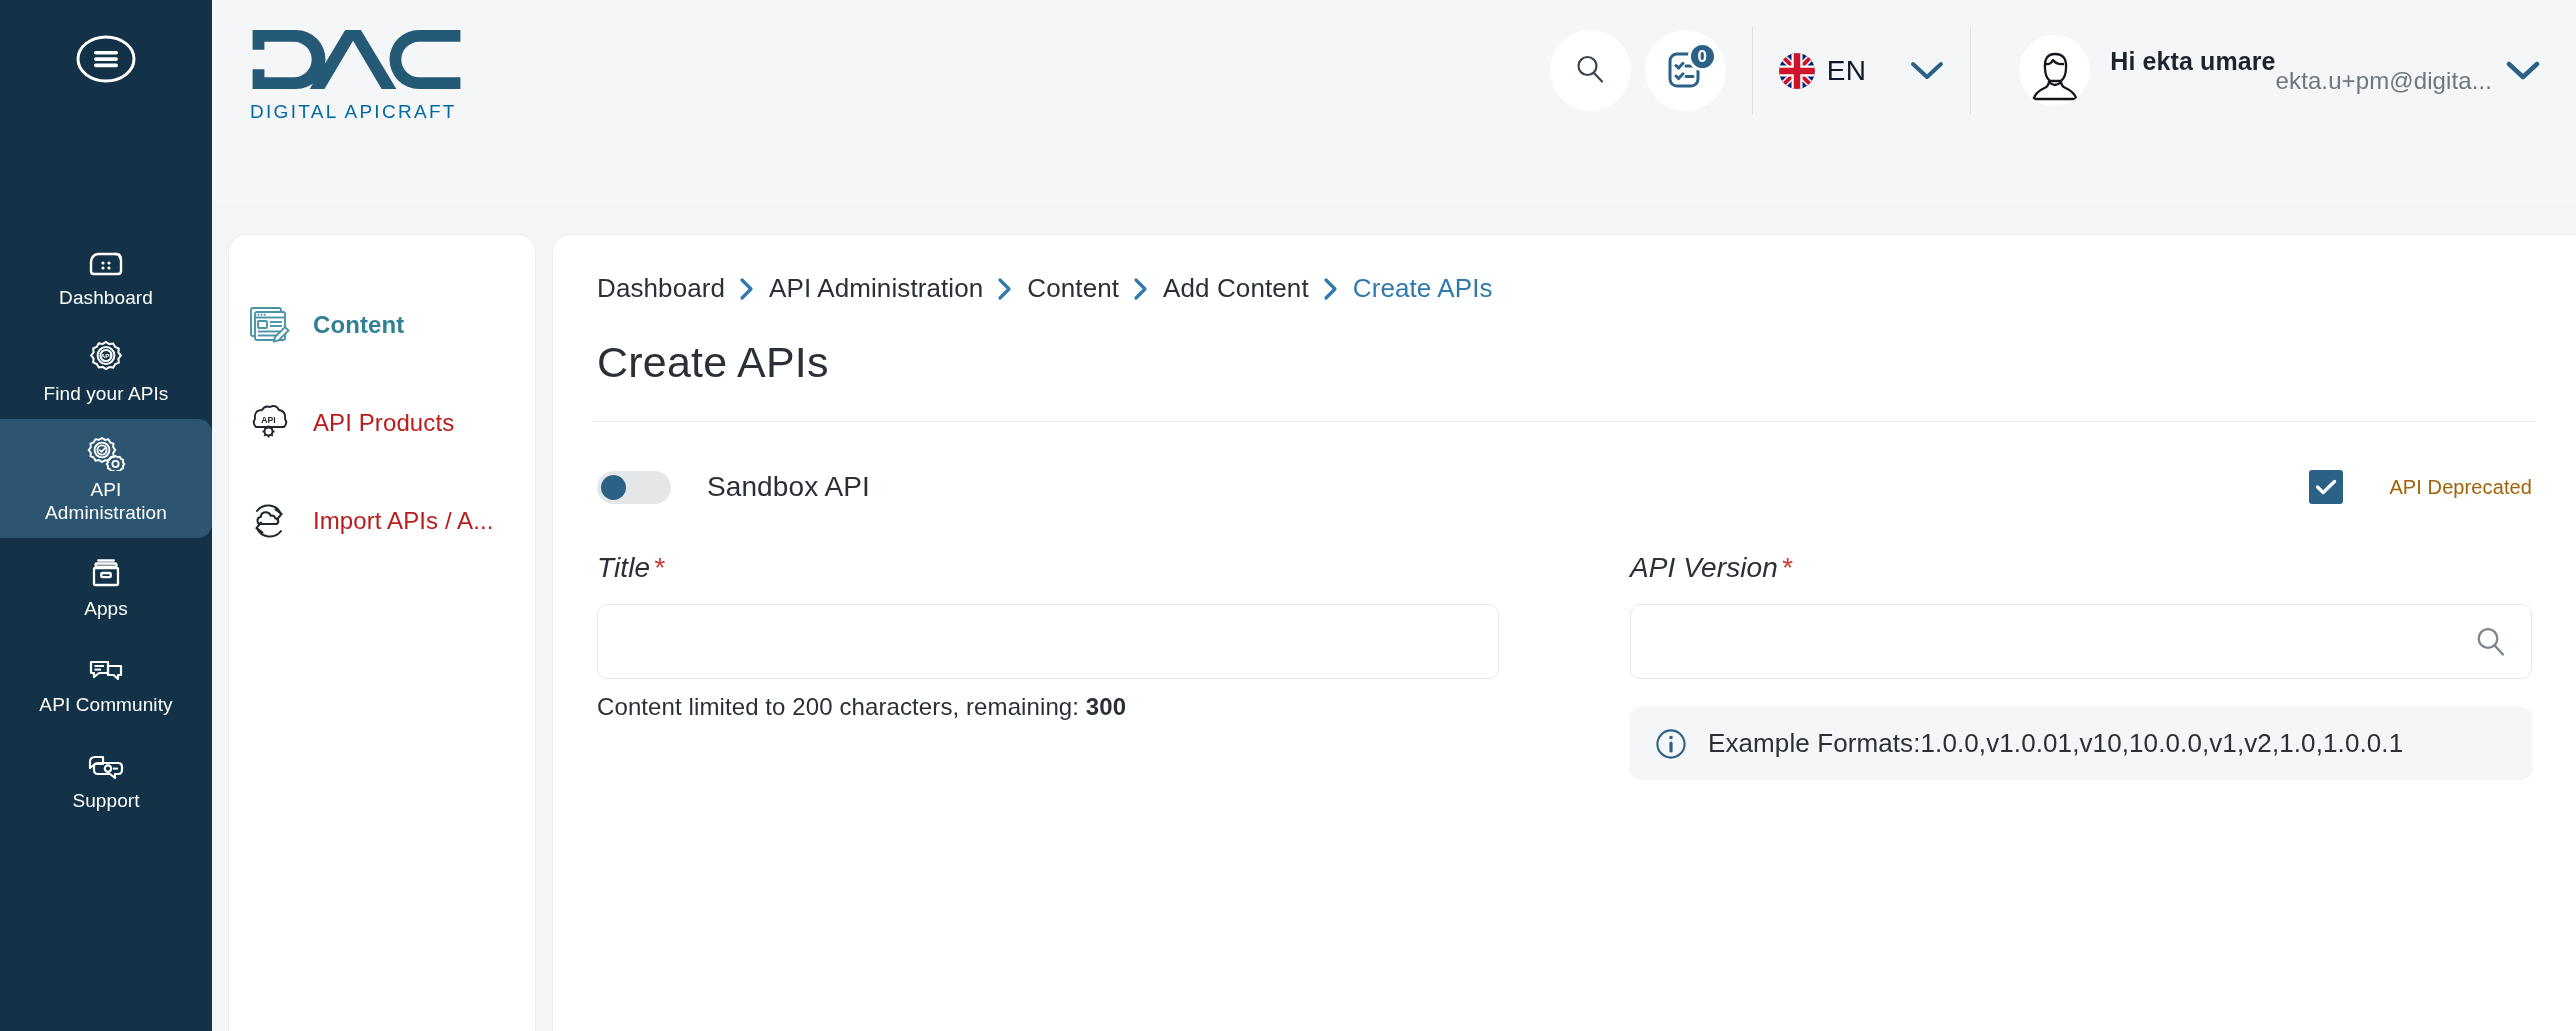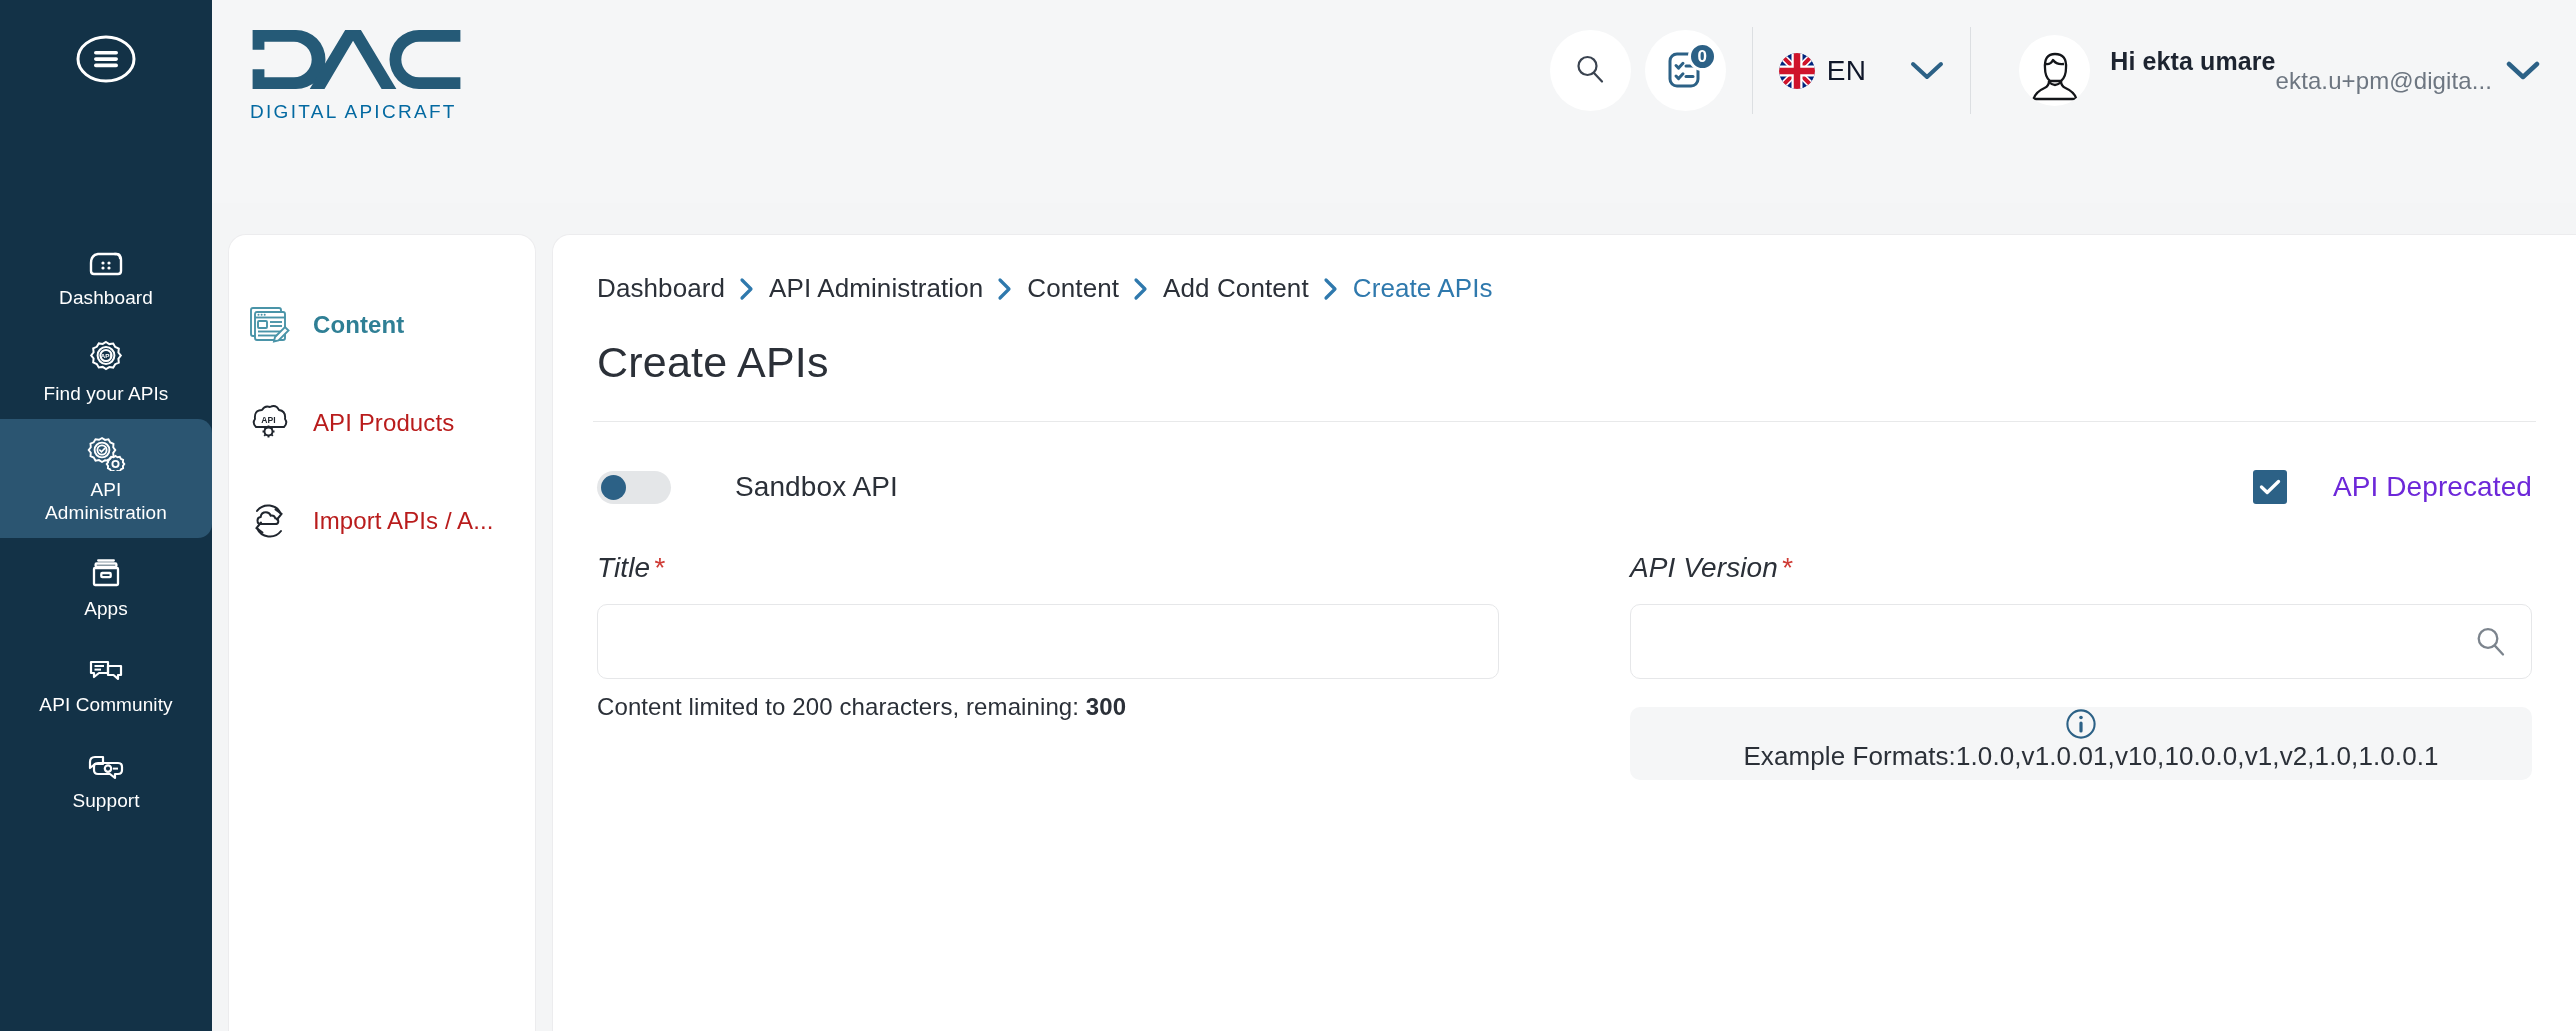--- a/index.html
+++ b/index.html
@@ -131,39 +131,39 @@
     margin-top: 34px; margin-left: 4px;
     font-size: 43px; color: #2b3038; font-weight: 400; letter-spacing: 0.2px;
   }
   .rule { margin-top: 34px; height: 1px; background: #e8e9ea; }
 
   .row-toggle {
     margin-top: 48px;
     display: flex; align-items: center; justify-content: space-between;
     padding: 0 4px;
   }
-  .toggle-group { display: flex; align-items: center; gap: 28px; }
+  .toggle-group { display: flex; align-items: center; }
   .toggle {
     width: 74px; height: 33px; border-radius: 17px;
     background: #e4e6e8; position: relative; cursor: pointer; flex: none;
   }
   .toggle .knob {
     position: absolute; left: 4px; top: 4px;
     width: 25px; height: 25px; border-radius: 50%;
     background: #2c6186;
   }
   .toggle-label { font-size: 28px; color: #2b3038; margin-left: 36px; letter-spacing: 0.1px; }
 
   .check-group { display: flex; align-items: center; }
   .checkbox {
     width: 34px; height: 34px; border-radius: 3px;
     background: #2c6186; display: flex; align-items: center; justify-content: center;
     cursor: pointer; flex: none;
   }
-  .check-label { font-size: 28px; color: #6d28d9; margin-left: 46px; letter-spacing: 0.1px; }
+  .check-label { font-size: 20px; color: #a16207; margin-left: 46px; letter-spacing: 0.1px; }
 
   .fields { display: flex; margin-top: 48px; padding: 0 4px; }
   .field { width: 926px; }
   .field + .field { margin-left: 131px; }
   .field-label { font-size: 28px; color: #2b3038; letter-spacing: 0.1px; font-style: italic; }
   .req { color: #cf3b35; margin-left: 3px; }
   .input-wrap { position: relative; margin-top: 20px; }
   .input {
     width: 100%; height: 75px;
     border: 1px solid #e6e7e9; border-radius: 10px;
@@ -178,21 +178,20 @@
     position: absolute; right: 24px; top: 50%; transform: translateY(-50%);
     cursor: pointer; display: flex; align-items: center;
   }
   .helper { margin-top: 14px; font-size: 24px; color: #2b3038; letter-spacing: 0.1px; }
   .helper b { font-weight: 700; }
   .infobox {
     margin-top: 28px;
     background: #f5f6f7; border-radius: 10px;
     height: 73px; display: flex; align-items: center;
     padding: 0 24px;
-    flex-direction: column;
   }
   .info-ico { flex: none; display: flex; align-items: center; }
   .info-txt { font-size: 26px; color: #2b3038; margin-left: 20px; letter-spacing: 0.1px; }
 </style>
 </head>
 <body>
 
 <div class="app">
 
   <nav class="rail">

